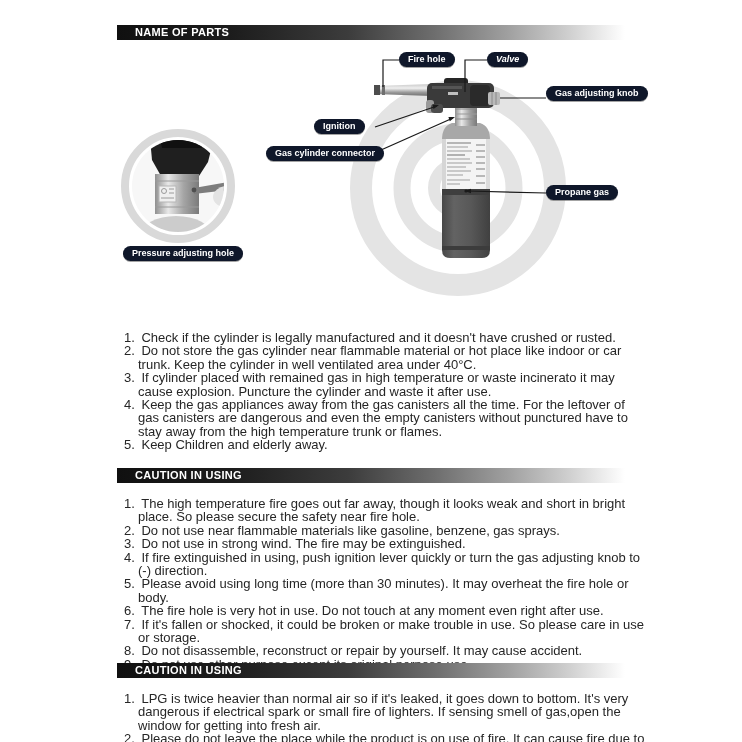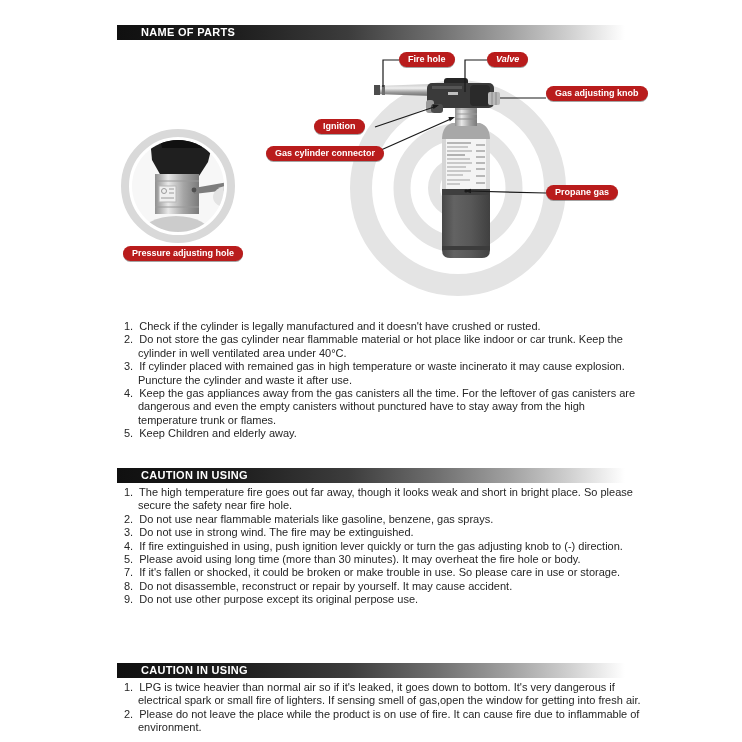--- a/index.html
+++ b/index.html
@@ -7,31 +7,31 @@
     position:relative; width:742px; height:742px; background:#ffffff;
     font-family:"Liberation Sans","DejaVu Sans",sans-serif; overflow:hidden;
     color:#2d2d2d;
   }
   
   .bar {
     position:absolute; left:117px; width:513px; height:15px;
     background:linear-gradient(90deg,#101010 0%,#1c1c1c 22%,#3c3c3c 45%,#6e6e6e 62%,#9f9f9f 76%,#cfcfcf 88%,#ffffff 99%);
   }
   .bar .bar-title {
-    display:block; padding-left:24px; color:#ffffff; font-size:11px;
+    display:block; padding-left:18px; color:#ffffff; font-size:11px;
     font-weight:bold; line-height:15px; letter-spacing:0.3px; white-space:nowrap;
   }
   
-  .caution-list { position:absolute; left:124px; width:522px; font-size:11px; line-height:13.4px; color:#262626; }
+  .caution-list { position:absolute; left:124px; width:522px; font-size:13px; line-height:13.4px; color:#262626;margin-top:11px; }
   .caution-item { padding-left:14px; text-indent:-14px; }
   .caution-item .num { padding-right:3px; }
   
   .pill {
     position:absolute; height:15px; line-height:15px; padding:0 9px;
-    background:#b91c1c; color:#ffffff; font-size:9px; font-weight:bold;
+    background:#0f172a; color:#ffffff; font-size:9px; font-weight:bold;
     border-radius:9px; white-space:nowrap; box-shadow:0 1px 0 rgba(90,90,90,.55);
   }
   svg { position:absolute; left:0; top:0; }
 </style>
 </head>
 <body>
 
 <div class="page">
 
   <div class="bar" style="top:25px;">
@@ -197,20 +197,21 @@
       <div class="caution-item"><span class="num">1.</span><span> The high temperature fire goes out far away, though it looks weak and short in bright place. So please secure the safety near fire hole.</span></div>
 
       <div class="caution-item"><span class="num">2.</span><span> Do not use near flammable materials like gasoline, benzene, gas sprays.</span></div>
 
       <div class="caution-item"><span class="num">3.</span><span> Do not use in strong wind. The fire may be extinguished.</span></div>
 
       <div class="caution-item"><span class="num">4.</span><span> If fire extinguished in using, push ignition lever quickly or turn the gas adjusting knob to (-) direction.</span></div>
 
       <div class="caution-item"><span class="num">5.</span><span> Please avoid using long time (more than 30 minutes). It may overheat the fire hole or body.</span></div>
 
+      <div class="caution-item"><span class="num">6.</span><span> The fire hole is very hot in use. Do not touch at any moment even right after use.</span></div>
 
       <div class="caution-item"><span class="num">7.</span><span> If it's fallen or shocked, it could be broken or make trouble in use. So please care in use or storage.</span></div>
 
       <div class="caution-item"><span class="num">8.</span><span> Do not disassemble, reconstruct or repair by yourself. It may cause accident.</span></div>
 
       <div class="caution-item"><span class="num">9.</span><span> Do not use other purpose except its original perpose use.</span></div>
     </div>
 
   <div class="bar" style="top:663px;">
     <span class="bar-title">CAUTION IN USING</span>

